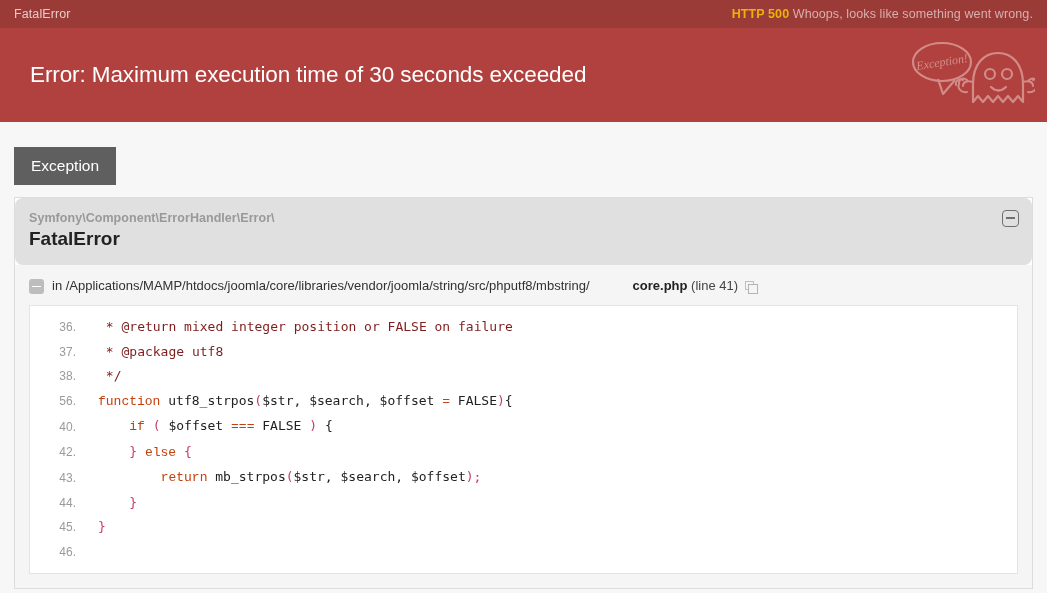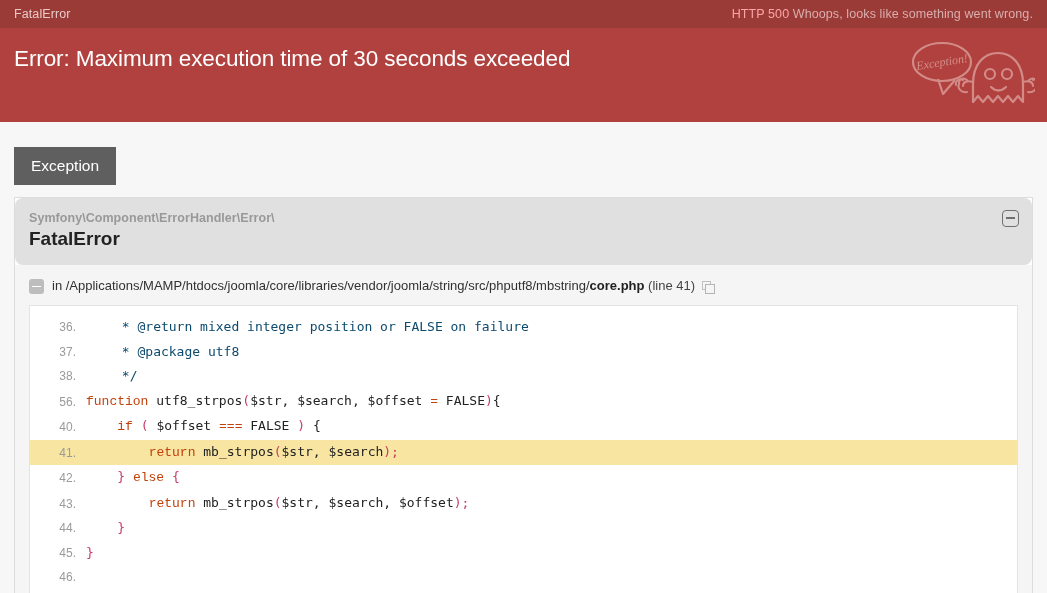--- a/index.html
+++ b/index.html
@@ -29,40 +29,40 @@
     color: #e8c9c8;
     font-size: 12.5px;
     letter-spacing: 0.1px;
   }
   .top-strip-right {
     color: #d9aead;
     font-size: 12.5px;
     letter-spacing: 0.1px;
   }
   .top-strip-right .status-code {
-    color: #fca5a5;
-    font-weight: normal;
+    color: #eab308;
+    font-weight: bold;
     margin-top: 24px;
   }
 
   
   .error-header {
     position: relative;
     height: 94px;
     background: #b0413e;
     box-sizing: border-box;
     padding: 17px 14px 0 14px;
     overflow: hidden;
   }
   .error-title {
     color: #ffffff;
     font-size: 22.5px;
     font-weight: normal;
     line-height: 28px;
-    margin: 0;
+    margin: 16px;
     letter-spacing: -0.1px;
   }
 
   
   .mascot {
     position: absolute;
     right: 12px;
     top: 4px;
     width: 130px;
     height: 90px;
@@ -178,21 +178,21 @@
   .trace-toggle::after {
     content: "";
     position: absolute;
     left: 3px;
     right: 3px;
     top: 7px;
     height: 1.5px;
     background: #ffffff;
   }
   .trace-path { white-space: nowrap; }
-  .trace-path .file-name { font-weight: bold; color: #222222; }
+  .trace-path .file-name { font-weight: bold; color: #222222; margin-left: 43px; }
   .trace-path .line-no { color: #444444; }
   .copy-icon {
     position: relative;
     width: 13px;
     height: 13px;
     margin-left: 7px;
     flex: 0 0 auto;
     cursor: pointer;
     top: 1px;
   }
@@ -216,44 +216,45 @@
   
   .code-box {
     background: #ffffff;
     border: 1px solid #e4e4e4;
     box-sizing: border-box;
     padding: 9px 0 9px 0;
     overflow: hidden;
   }
   .code-row {
     display: flex;
-    align-items: flex-end;
+    align-items: center;
     font-family: "DejaVu Sans Mono", monospace;
     font-size: 13px;
     line-height: 24.5px;
     white-space: pre;
+    gap: 12px;
   }
   .code-row.highlight { background: #f7e5a1; }
   .ln {
     width: 56px;
     flex: 0 0 auto;
     text-align: right;
     padding-right: 10px;
     box-sizing: border-box;
     color: #9a9a9a;
     font-family: "Liberation Sans", sans-serif;
     font-size: 12px;
     user-select: none;
   }
   .code-text {
     flex: 1 1 auto;
     color: #222222;
     padding-right: 10px;
   }
-  .tok-comment { color: #0c4a6e; margin-left: 28px; }
+  .tok-comment { color: #7f1d1d; }
   .tok-keyword { color: #c2410c; font-family: Liberation Mono, monospace; }
   .tok-punct   { color: #c73a63; }
   .tok-plain   { color: #222222; }
 </style>
 </head>
 <body>
 
 <div class="top-strip">
   <div class="top-strip-left">FatalError</div>
   <div class="top-strip-right">
@@ -312,21 +313,20 @@
         <span class="sq-front"></span>
       </span>
     </div>
 
     <div class="code-box">
         <div class="code-row"><span class="ln">36.</span><span class="code-text"><span class="tok-comment"> * @return mixed integer position or FALSE on failure</span></span></div>
         <div class="code-row"><span class="ln">37.</span><span class="code-text"><span class="tok-comment"> * @package utf8</span></span></div>
         <div class="code-row"><span class="ln">38.</span><span class="code-text"><span class="tok-comment"> */</span></span></div>
         <div class="code-row"><span class="ln">56.</span><span class="code-text"><span class="tok-keyword">function</span><span class="tok-plain"> utf8_strpos</span><span class="tok-punct">(</span><span class="tok-plain">$str, $search, $offset </span><span class="tok-keyword">=</span><span class="tok-plain"> FALSE</span><span class="tok-punct">)</span><span class="tok-plain">{</span></span></div>
         <div class="code-row"><span class="ln">40.</span><span class="code-text"><span class="tok-plain">    </span><span class="tok-keyword">if</span><span class="tok-plain"> </span><span class="tok-punct">(</span><span class="tok-plain"> $offset </span><span class="tok-keyword">===</span><span class="tok-plain"> FALSE </span><span class="tok-punct">)</span><span class="tok-plain"> {</span></span></div>
-        <div class="code-row highlight"><span class="ln">41.</span><span class="code-text"><span class="tok-plain">        </span><span class="tok-keyword">return</span><span class="tok-plain"> mb_strpos</span><span class="tok-punct">(</span><span class="tok-plain">$str, $search</span><span class="tok-punct">);</span></span></div>
         <div class="code-row"><span class="ln">42.</span><span class="code-text"><span class="tok-plain">    </span><span class="tok-punct">}</span><span class="tok-plain"> </span><span class="tok-keyword">else</span><span class="tok-plain"> </span><span class="tok-punct">{</span></span></div>
         <div class="code-row"><span class="ln">43.</span><span class="code-text"><span class="tok-plain">        </span><span class="tok-keyword">return</span><span class="tok-plain"> mb_strpos</span><span class="tok-punct">(</span><span class="tok-plain">$str, $search, $offset</span><span class="tok-punct">);</span></span></div>
         <div class="code-row"><span class="ln">44.</span><span class="code-text"><span class="tok-plain">    </span><span class="tok-punct">}</span></span></div>
         <div class="code-row"><span class="ln">45.</span><span class="code-text"><span class="tok-punct">}</span></span></div>
         <div class="code-row"><span class="ln">46.</span><span class="code-text"><span class="tok-plain"></span></span></div>
       </div>
 
   </div>
 </div>
 

